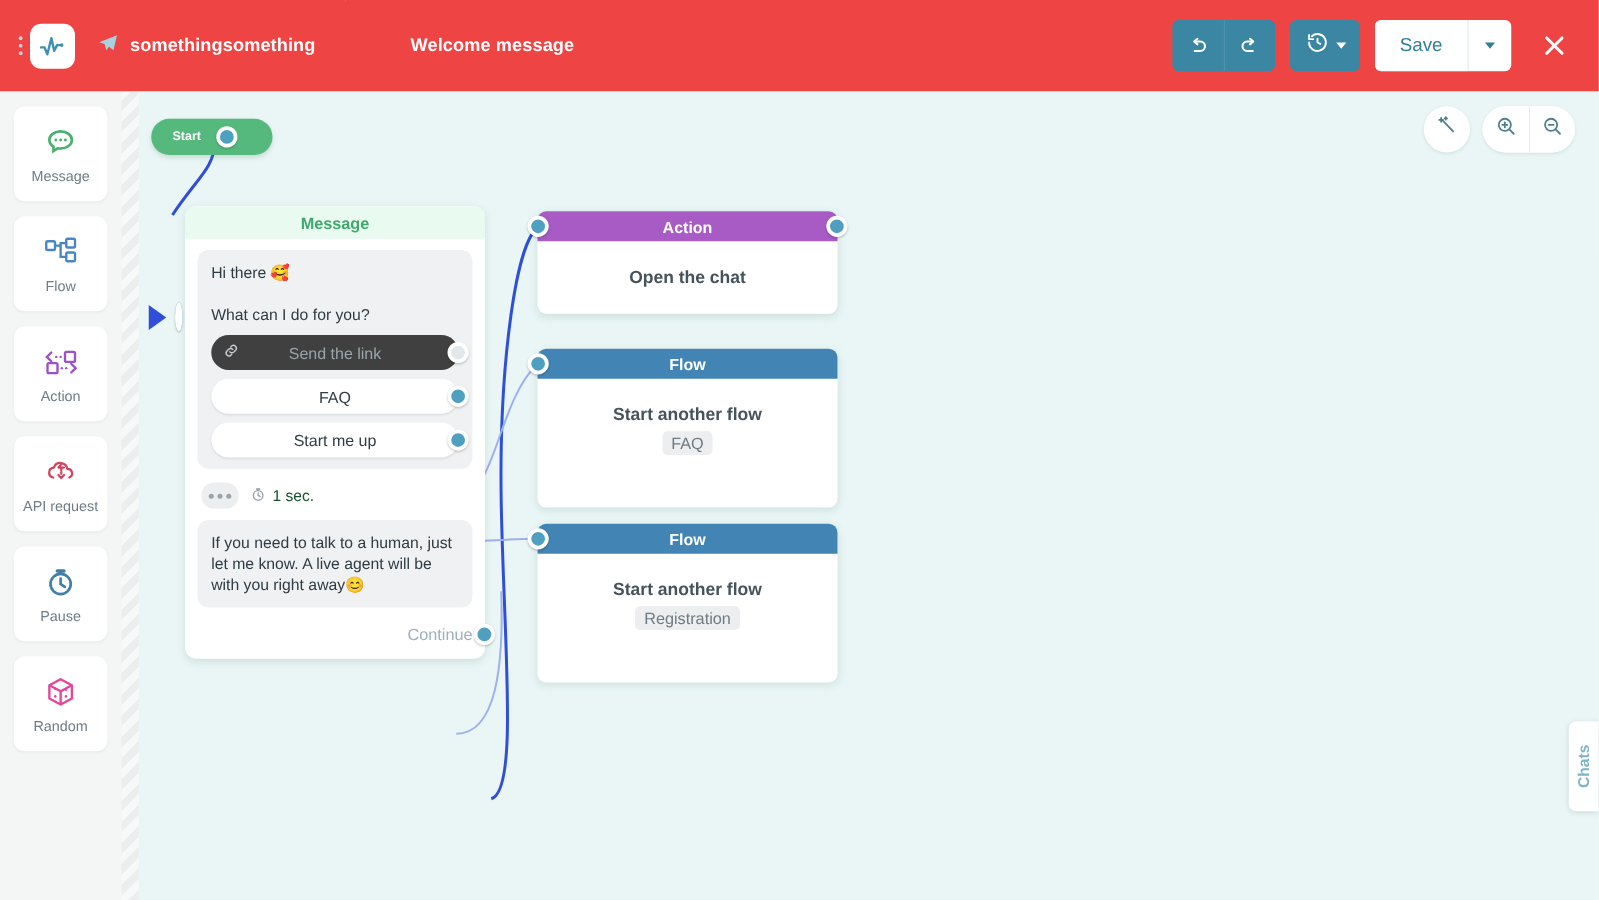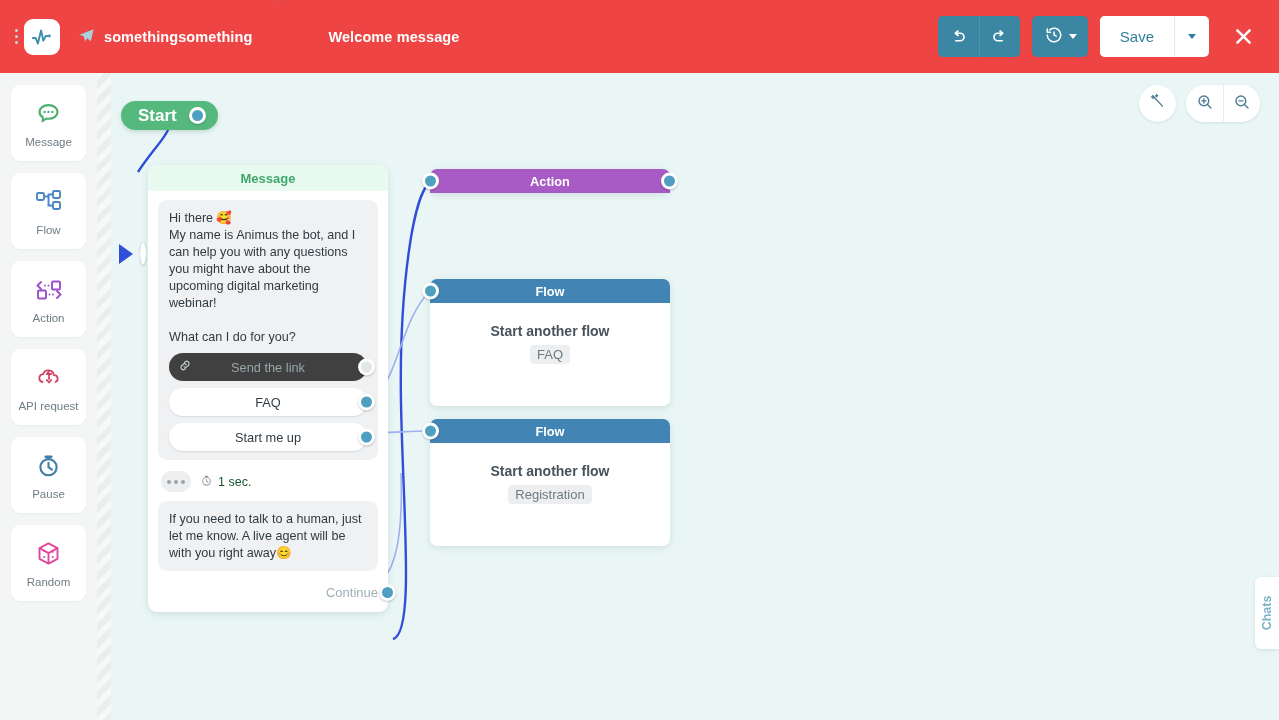--- a/index.html
+++ b/index.html
@@ -127,26 +127,26 @@
     background: repeating-linear-gradient(-45deg,
       #eceeee 0 6px, #f7f8f8 6px 12px);
     z-index: 5;
   }
 
   
   .links { position: absolute; left: 0; top: 0; width: 1182px; height: 647px; z-index: 6; }
 
   
   .start-pill {
-    position: absolute; left: 24px; top: 28px;
+    position: absolute; left: 24px; top: 22px;
     width: 97px; height: 29px;
     background: #55b97e; border-radius: 15px;
     display: flex; align-items: center;
     padding-left: 17px; gap: 12px;
-    color: #fff; font-size: 17px; font-weight: bold;
+    color: #fff; font-size: 10px; font-weight: bold;
     cursor: pointer; z-index: 12;
     box-shadow: 0 2px 4px rgba(40,80,60,.17);
   }
   .port {
     width: 17px; height: 17px; border-radius: 50%;
     background: #4e9fc0; border: 3px solid #fff;
     box-shadow: 0 1px 2px rgba(0,0,0,.22);
     flex: none;
   }
   .port.dim { background: #e2e7e9; }
@@ -449,21 +449,20 @@
 
   <div class="node-msg">
     <div class="in-port">
       <span class="port"></span>
     </div>
 
     <div class="msg-head">Message</div>
 
     <div class="bubble">
       <p>Hi there 🥰</p>
-      <p>My name is Animus the bot, and I can help you with any questions you might have about the upcoming digital marketing webinar!</p>
       <div class="gap"></div>
       <p>What can I do for you?</p>
 
       <div class="opt muted">
         <span class="chain">
           <svg width="14" height="14" viewBox="0 0 24 24" fill="none" stroke="#c3cbd0" stroke-width="2" stroke-linecap="round">
             <path d="M10 13.5a4 4 0 0 0 5.6.3l2.6-2.6a4 4 0 0 0-5.6-5.6l-1.3 1.3"></path>
             <path d="M14 10.5a4 4 0 0 0-5.6-.3l-2.6 2.6a4 4 0 0 0 5.6 5.6l1.3-1.3"></path>
           </svg>
         </span>
@@ -510,20 +509,23 @@
       <span class="port"></span>
     </div>
   </div>
 
   <div class="node" style="left:333px; top:96px;">
     <div class="node-head" style="background:#a85bc4;">
       <span class="port l"></span>
       <span>Action</span>
       <span class="port r"></span>
     </div>
+    <div class="node-body">
+      <div class="t1">Open the chat</div>
+    </div>
   </div>
 
   <div class="node" style="left:333px; top:206px;">
     <div class="node-head" style="background:#4285b4;">
       <span class="port l"></span>
       <span>Flow</span>
     </div>
     <div class="node-body" style="padding-bottom:42px;">
       <div class="t1">Start another flow</div>
       <div class="chip">FAQ</div>

